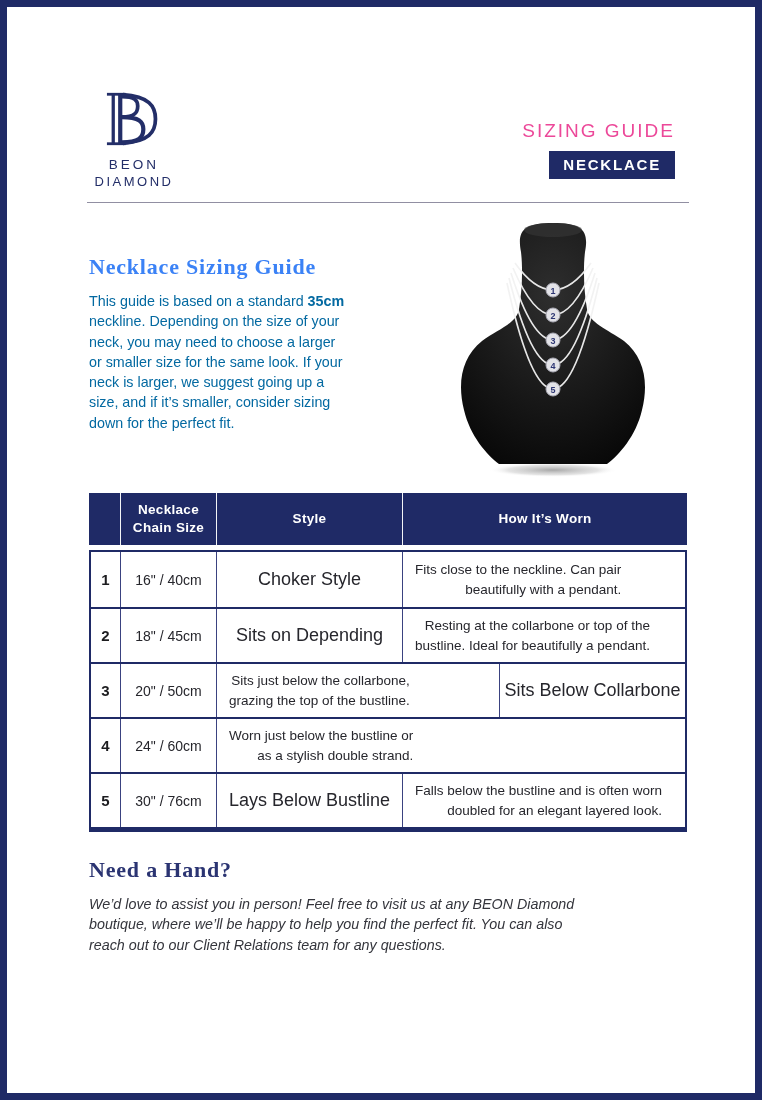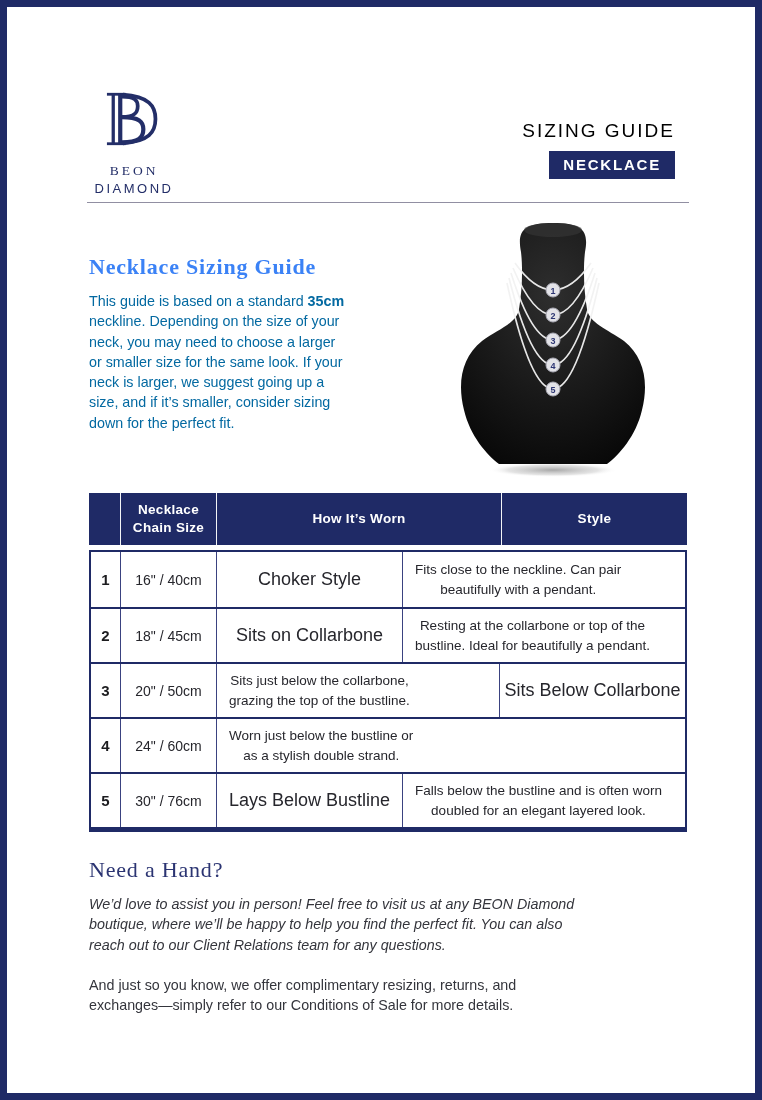--- a/index.html
+++ b/index.html
@@ -4,24 +4,24 @@
 <style>
   * { margin:0; padding:0; box-sizing:border-box; }
   body { background:#fff; font-family:"Liberation Sans", sans-serif; }
   .page {
     position:relative; width:762px; height:1100px; background:#fff;
     border:7px solid #1f2a66; overflow:hidden;
   }
   
   .logo-block { position:absolute; left:72px; top:82px; width:110px; text-align:center; color:#232e68; }
   .logo-block svg { display:block; margin:0 auto; }
-  .brand-line1 { font-family:Liberation Serif, serif; font-size:13.5px; letter-spacing:3px; margin-top:14px; }
+  .brand-line1 { font-family:Liberation Sans, sans-serif; font-size:13.5px; letter-spacing:3px; margin-top:8px; }
   .brand-line2 { font-family:Liberation Sans, sans-serif; font-size:13px; letter-spacing:2.5px; margin-top:2px; }
   .header-right { position:absolute; right:80px; top:113px; text-align:right; }
-  .sizing-title { font-size:19px; letter-spacing:2px; color:#000000; }
+  .sizing-title { font-size:19px; letter-spacing:2px; color:#ec4899; }
   .necklace-badge {
     display:inline-block; margin-top:9px; background:#1f2a66; color:#fff;
     font-size:15px; font-weight:bold; letter-spacing:1.8px; padding:5px 14px 6px;
   }
   .divider { position:absolute; left:80px; top:195px; width:602px; height:1px; background:#918fa2; }
 
   
   .intro-heading {
     position:absolute; left:82px; top:247px;
     font-family:"Liberation Serif", serif; font-weight:bold; font-size:22px;
@@ -49,28 +49,28 @@
     margin-top:5px; border:2px solid #1f2a66; border-bottom-width:5px;
   }
   .trow { display:flex; height:55px; background:#fff; }
   .trow + .trow { border-top:2px solid #1f2a66; }
   .trow .cell { display:flex; align-items:center; justify-content:center; text-align:center; color:#26262c; }
   .trow .cell + .cell { border-left:1.5px solid #3a4280; }
   .trow .c-num  { width:29px; font-weight:bold; font-size:15px; color:#1c1c1f; }
   .trow .c-size { font-size:14px; }
   .trow .c-style{ font-size:18px; }
   .trow .c-worn {
-    justify-content:flex-start; text-align:center; padding:0 8px 0 12px;
+    justify-content:flex-start; text-align:right; padding:0 8px 0 12px;
     font-size:13.5px; line-height:1.42; white-space:pre-line;
   }
 
   
   .help-heading {
     position:absolute; left:82px; top:850px;
-    font-family:"Liberation Serif", serif; font-weight:normal; font-size:22px;
+    font-family:"Liberation Serif", serif; font-weight:bold; font-size:22px;
     letter-spacing:0.8px; color:#2b3472;
   }
   .help-para1 {
     position:absolute; left:82px; top:887px; width:560px;
     font-size:14.3px; line-height:20.4px; color:#34353c; white-space:pre-line;font-style:italic;
   }
   .help-para2 {
     position:absolute; left:82px; top:968px; width:560px;
     font-size:14.3px; line-height:20.4px; color:#34353c; white-space:pre-line;
   }
@@ -158,35 +158,35 @@
       <circle cx="106" cy="172" r="7" fill="#e3e3e8" stroke="#a9a9b4" stroke-width="1"></circle>
       <text x="106" y="175.5" fill="#2b3472">5</text>
     </g>
   </svg>
 
   <div class="size-table">
     <div class="thead">
       <div class="cell c-num"></div>
       <div class="cell c-size">Necklace
 Chain Size</div>
+      <div class="cell c-style">Style</div>
       <div class="cell c-worn">How It’s Worn</div>
-      <div class="cell c-style">Style</div>
     </div>
     <div class="tbody">
       <div class="trow">
         <div class="cell c-num">1</div>
         <div class="cell c-size">16" / 40cm</div>
         <div class="cell c-style">Choker Style</div>
         <div class="cell c-worn">Fits close to the neckline. Can pair
 beautifully with a pendant.</div>
       </div>
       <div class="trow">
         <div class="cell c-num">2</div>
         <div class="cell c-size">18" / 45cm</div>
-        <div class="cell c-style">Sits on Collarbone</div>
+        <div class="cell c-style">Sits on Depending</div>
         <div class="cell c-worn">Resting at the collarbone or top of the
 bustline. Ideal for beautifully a pendant.</div>
       </div>
       <div class="trow">
         <div class="cell c-num">3</div>
         <div class="cell c-size">20" / 50cm</div>
         <div class="cell c-worn">Sits just below the collarbone,
 grazing the top of the bustline.</div>
         <div class="cell c-style">Sits Below Collarbone</div>
       </div>
@@ -203,16 +203,14 @@
         <div class="cell c-worn">Falls below the bustline and is often worn
 doubled for an elegant layered look.</div>
       </div>
     </div>
   </div>
 
   <div class="help-heading">Need a Hand?</div>
   <div class="help-para1">We’d love to assist you in person! Feel free to visit us at any BEON Diamond
 boutique, where we’ll be happy to help you find the perfect fit. You can also
 reach out to our Client Relations team for any questions.</div>
-  <div class="help-para2">And just so you know, we offer complimentary resizing, returns, and
-exchanges—simply refer to our Conditions of Sale for more details.</div>
 
 </div>
 
 </body></html>

